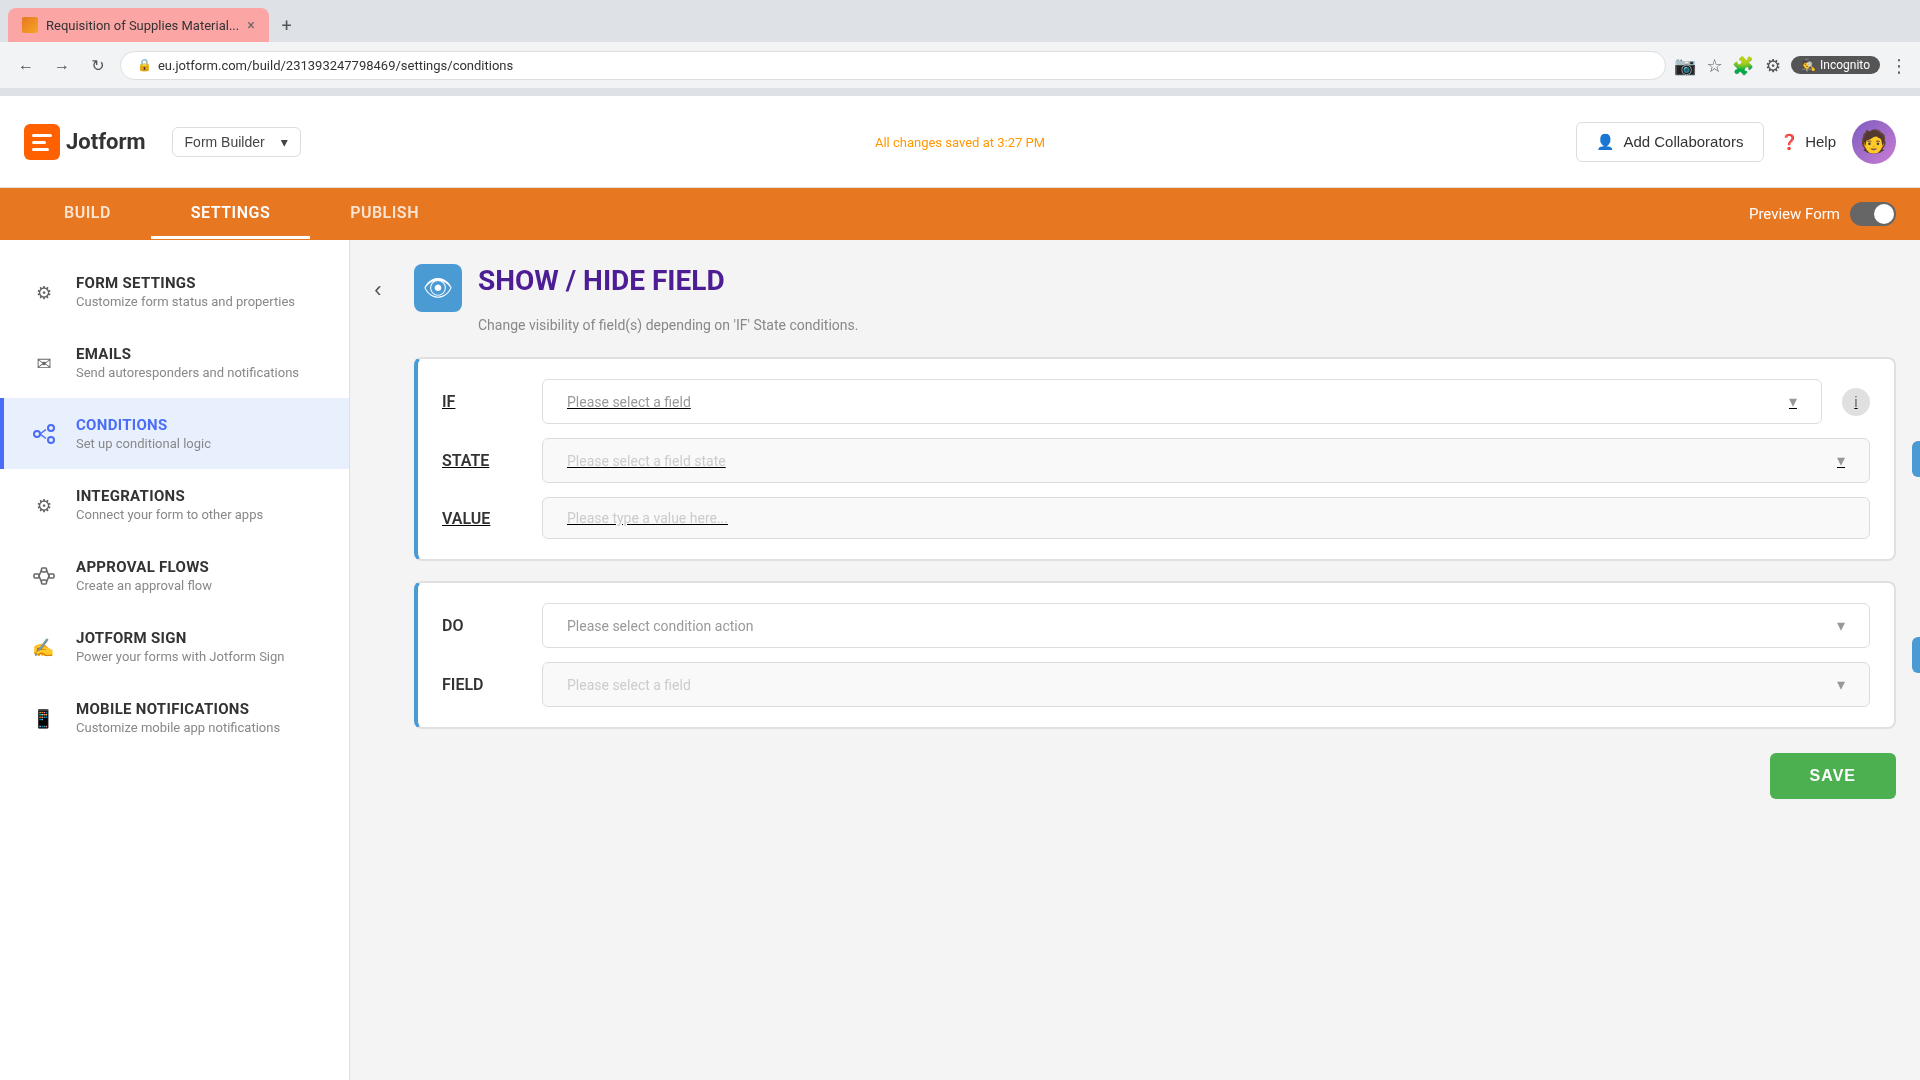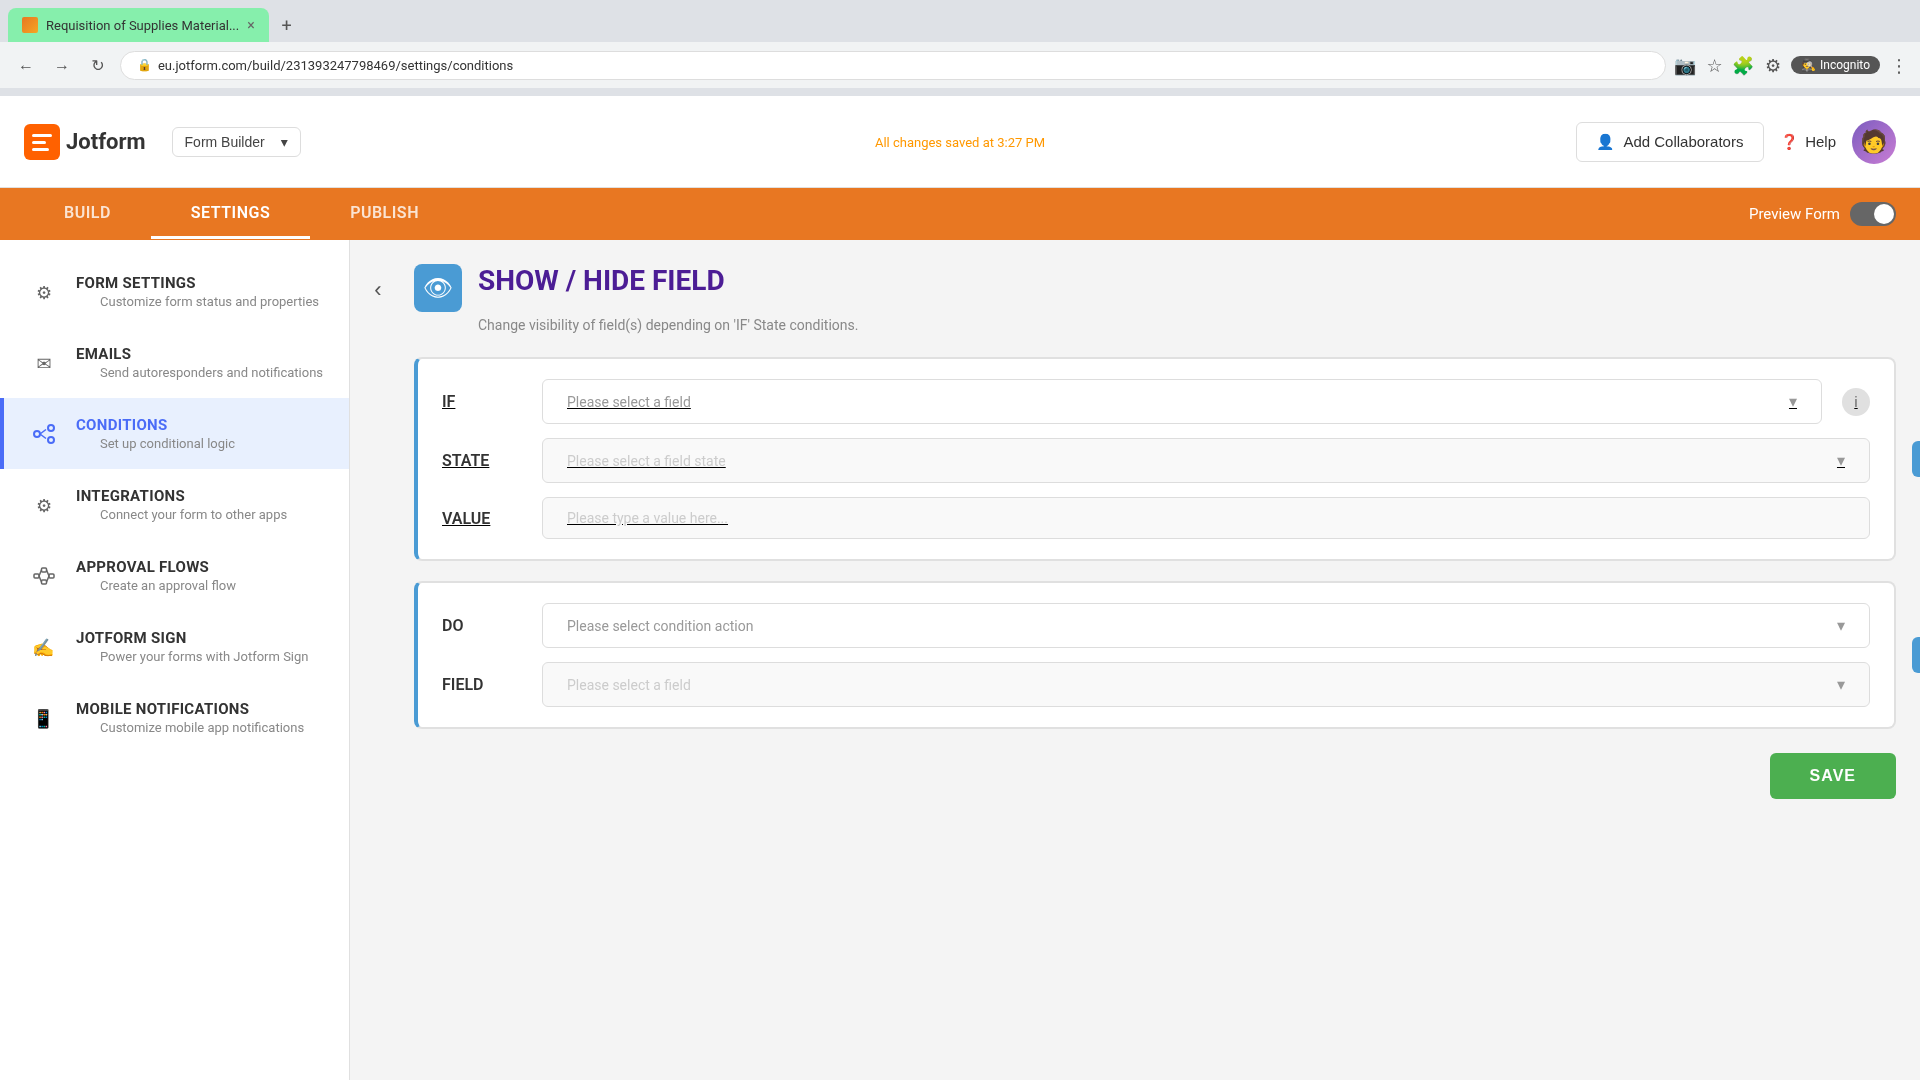--- a/index.html
+++ b/index.html
@@ -13,21 +13,21 @@
     .tab-bar {
       display: flex;
       align-items: center;
       padding: 8px 8px 0;
       background: #dee1e6;
       gap: 4px;
     }
     .tab {
       display: flex;
       align-items: center;
-      background: #86efac;
+      background: #fca5a5;
       border-radius: 8px 8px 0 0;
       padding: 8px 14px;
       font-size: 13px;
       color: #333;
       gap: 8px;
       min-width: 220px;
       height: 34px;
     }
     .tab-favicon {
       width: 16px;
@@ -295,21 +295,20 @@
       font-weight: 700;
       color: #333;
       letter-spacing: 0.3px;
       text-transform: uppercase;
     }
     .sidebar-item.active .sidebar-label { color: #4a6cf7; }
     .sidebar-desc {
       font-size: 13px;
       color: #888;
       margin-top: 2px;
-      margin-left: 24px;
     }
 
     
     .content-area {
       flex: 1;
       background: #f4f4f4;
       padding: 24px;
       overflow-y: auto;
       position: relative;
     }

